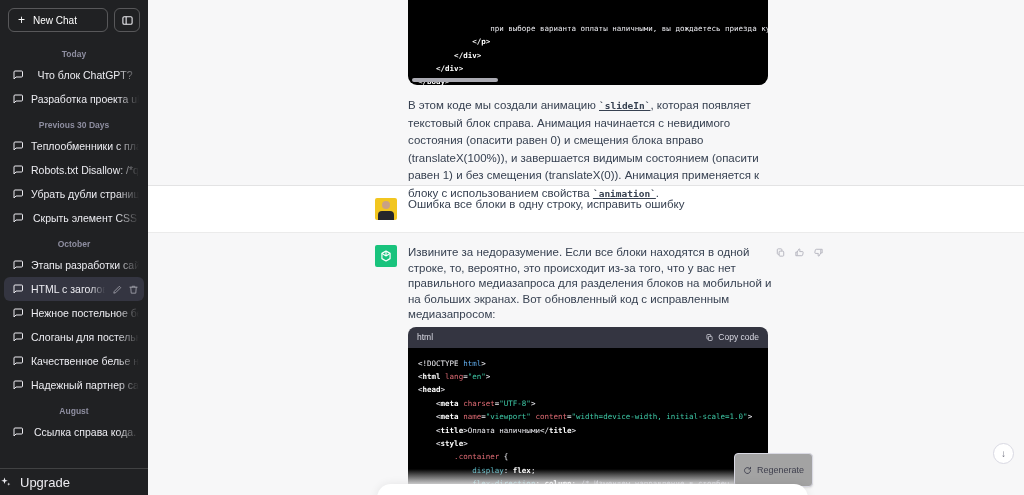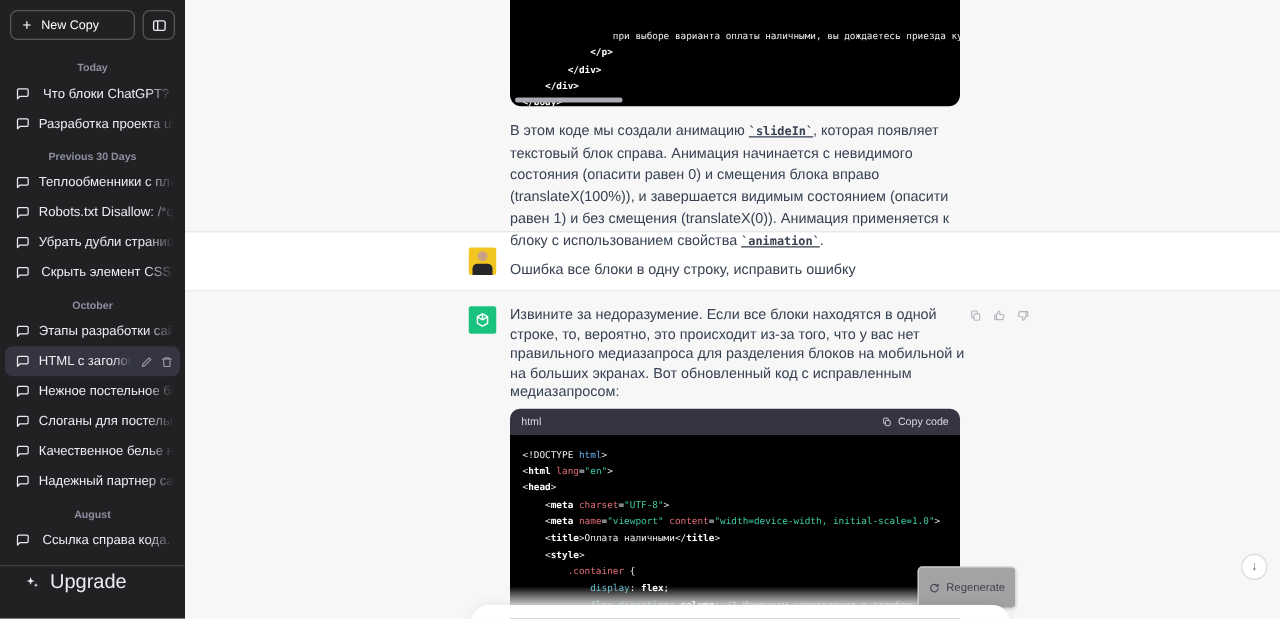--- a/index.html
+++ b/index.html
@@ -18,22 +18,22 @@
   .sb-list { position:absolute; top:40px; bottom:27px; left:0; right:0; overflow:hidden;text-align:center; }
   .sb-section-label { padding:9px 12px 4px; font-size:8.5px; font-weight:700; color:#8e8ea0; }
   .sb-item { height:24px; margin:0 4px; padding:0 5px 0 8px; border-radius:6px; display:flex;
              align-items:center; gap:7px; font-size:10.5px; color:#ececf1; cursor:pointer; }
   .sb-item svg { flex-shrink:0; }
   .sb-item .label { flex:1; white-space:nowrap; overflow:hidden;
       -webkit-mask-image:linear-gradient(to right,#000 80%,transparent);
       mask-image:linear-gradient(to right,#000 80%,transparent); }
   .sb-item.active { background:#343541; }
   .item-actions { display:none; gap:5px; color:#9b9ba5; align-items:center; }
-  .sb-bottom { position:absolute; bottom:16px; left:0; right:0; height:27px; border-top:1px solid rgba(255,255,255,.15);
-               display:flex; align-items:center; gap:8px; padding:0 20px; font-size:16px; color:#ececf1; cursor:pointer; }
+  .sb-bottom { position:absolute; bottom:0; left:0; right:0; height:27px; border-top:1px solid rgba(255,255,255,.15);
+               display:flex; align-items:center; gap:8px; padding:0 0; font-size:13px; color:#ececf1; cursor:pointer; }
 
   
   #main { flex:1; position:relative; background:var(--main-bg,#f7f7f8); overflow:hidden; height:495px; }
 
   .sec-assist1 { height:186px; border-bottom:1px solid rgba(0,0,0,.08); }
   .codeblock1 { margin-left:260px; width:360px; height:85px; background:#000; border-radius:0 0 9px 9px;
                 position:relative; overflow:hidden; padding:0 10px; }
   .code { font-family:"DejaVu Sans Mono",monospace; font-size:7.5px; line-height:13.4px; white-space:pre; color:#ececf1; }
   .codeblock1 .code-line:first-child { margin-top:-5px; }
   .hscroll { position:absolute; left:4px; bottom:3px; width:86px; height:4px; border-radius:2px; background:#aaaab2; }
@@ -42,21 +42,21 @@
   .inline-code { font-family:"DejaVu Sans Mono",monospace; font-size:9.5px; font-weight:700;text-decoration:underline; }
 
   .sec-user { height:47px; background:#fff; border-bottom:1px solid rgba(0,0,0,.08);
               display:flex; padding:12px 0 0 227px; gap:11px; }
   .avatar { width:22px; height:22px; border-radius:2px; flex-shrink:0; }
   .avatar-user { background:var(--user-avatar-bg,#f2c620); position:relative; overflow:hidden; }
   .avatar-user::before { content:""; position:absolute; top:3px; left:7px; width:8px; height:8px;
                          border-radius:50%; background:#c9a184; }
   .avatar-user::after { content:""; position:absolute; bottom:0; left:3px; right:3px; height:9px;
                         border-radius:4px 4px 0 0; background:#26262b; }
-  .user-text { font-size:11.5px; color:#374151; margin-top:12px; }
+  .user-text { font-size:11.5px; color:#374151; margin-top:0; }
 
   .sec-assist2 { position:relative; padding:12px 0 0 227px; display:flex; gap:11px; }
   .avatar-assist { background:var(--assistant-avatar-bg,#19c37d); display:flex; align-items:center;
                    justify-content:center; color:#fff; }
   .assist-content { width:372px; }
   .msg-text { font-size:11.5px; line-height:15.5px; color:#374151; }
   .actions { position:absolute; left:627px; top:14px; display:flex; gap:8px; color:#b4b4bd; }
   .actions svg { cursor:pointer; }
 
   .codeblock2 { margin-top:4px; width:360px; }
@@ -89,36 +89,36 @@
 </style>
 </head>
 <body>
 
 <div id="app">
 
   <nav id="sidebar">
     <div class="sb-top">
       <div class="new-chat">
         <span class="plus">+</span>
-        <span>New Copy</span>
+        <span>New Chat</span>
       </div>
       <div class="collapse-btn">
         <svg width="13" height="13" viewBox="0 0 24 24" fill="none" stroke="currentColor" stroke-width="2">
             <rect x="3.5" y="5" width="17" height="14" rx="2.5"></rect>
             <path d="M9.5 5v14"></path>
           </svg>
       </div>
     </div>
     <div class="sb-list">
         <div class="sb-section-label">Today</div>
   <div class="sb-item">
     <svg width="12" height="12" viewBox="0 0 24 24" fill="none" stroke="#ececf1" stroke-width="2" stroke-linejoin="round">
       <path d="M21 14a2 2 0 0 1-2 2H8l-4 4V6a2 2 0 0 1 2-2h13a2 2 0 0 1 2 2z"></path>
     </svg>
-    <span class="label">Что блоки ChatGPT?</span>
+    <span class="label">Что блок ChatGPT?</span>
 
   </div>
 
   <div class="sb-item">
     <svg width="12" height="12" viewBox="0 0 24 24" fill="none" stroke="#ececf1" stroke-width="2" stroke-linejoin="round">
       <path d="M21 14a2 2 0 0 1-2 2H8l-4 4V6a2 2 0 0 1 2-2h13a2 2 0 0 1 2 2z"></path>
     </svg>
     <span class="label">Разработка проекта uKit Alt</span>
 
   </div>

